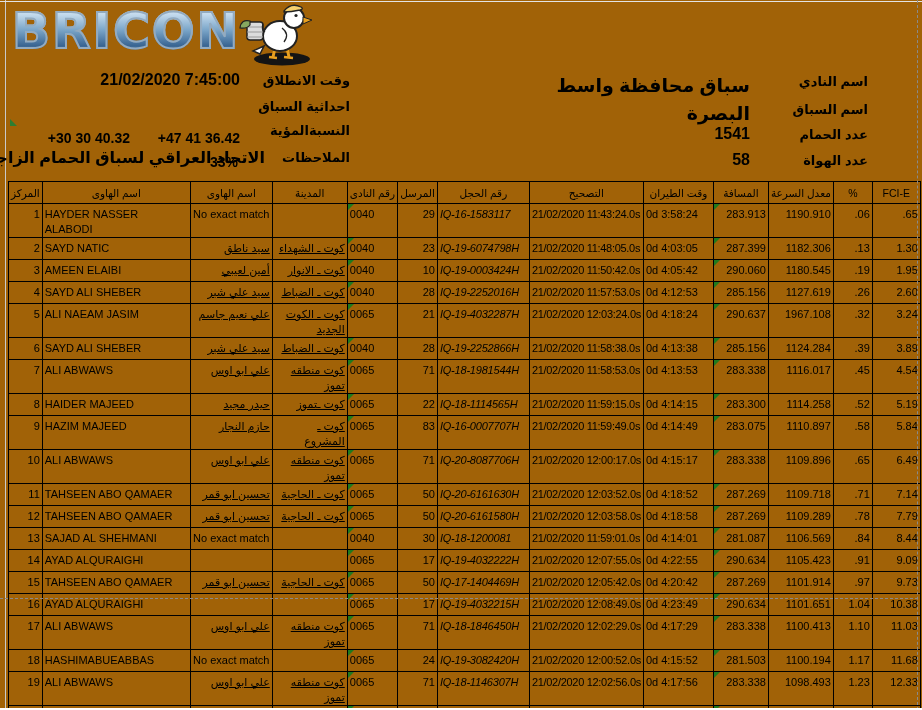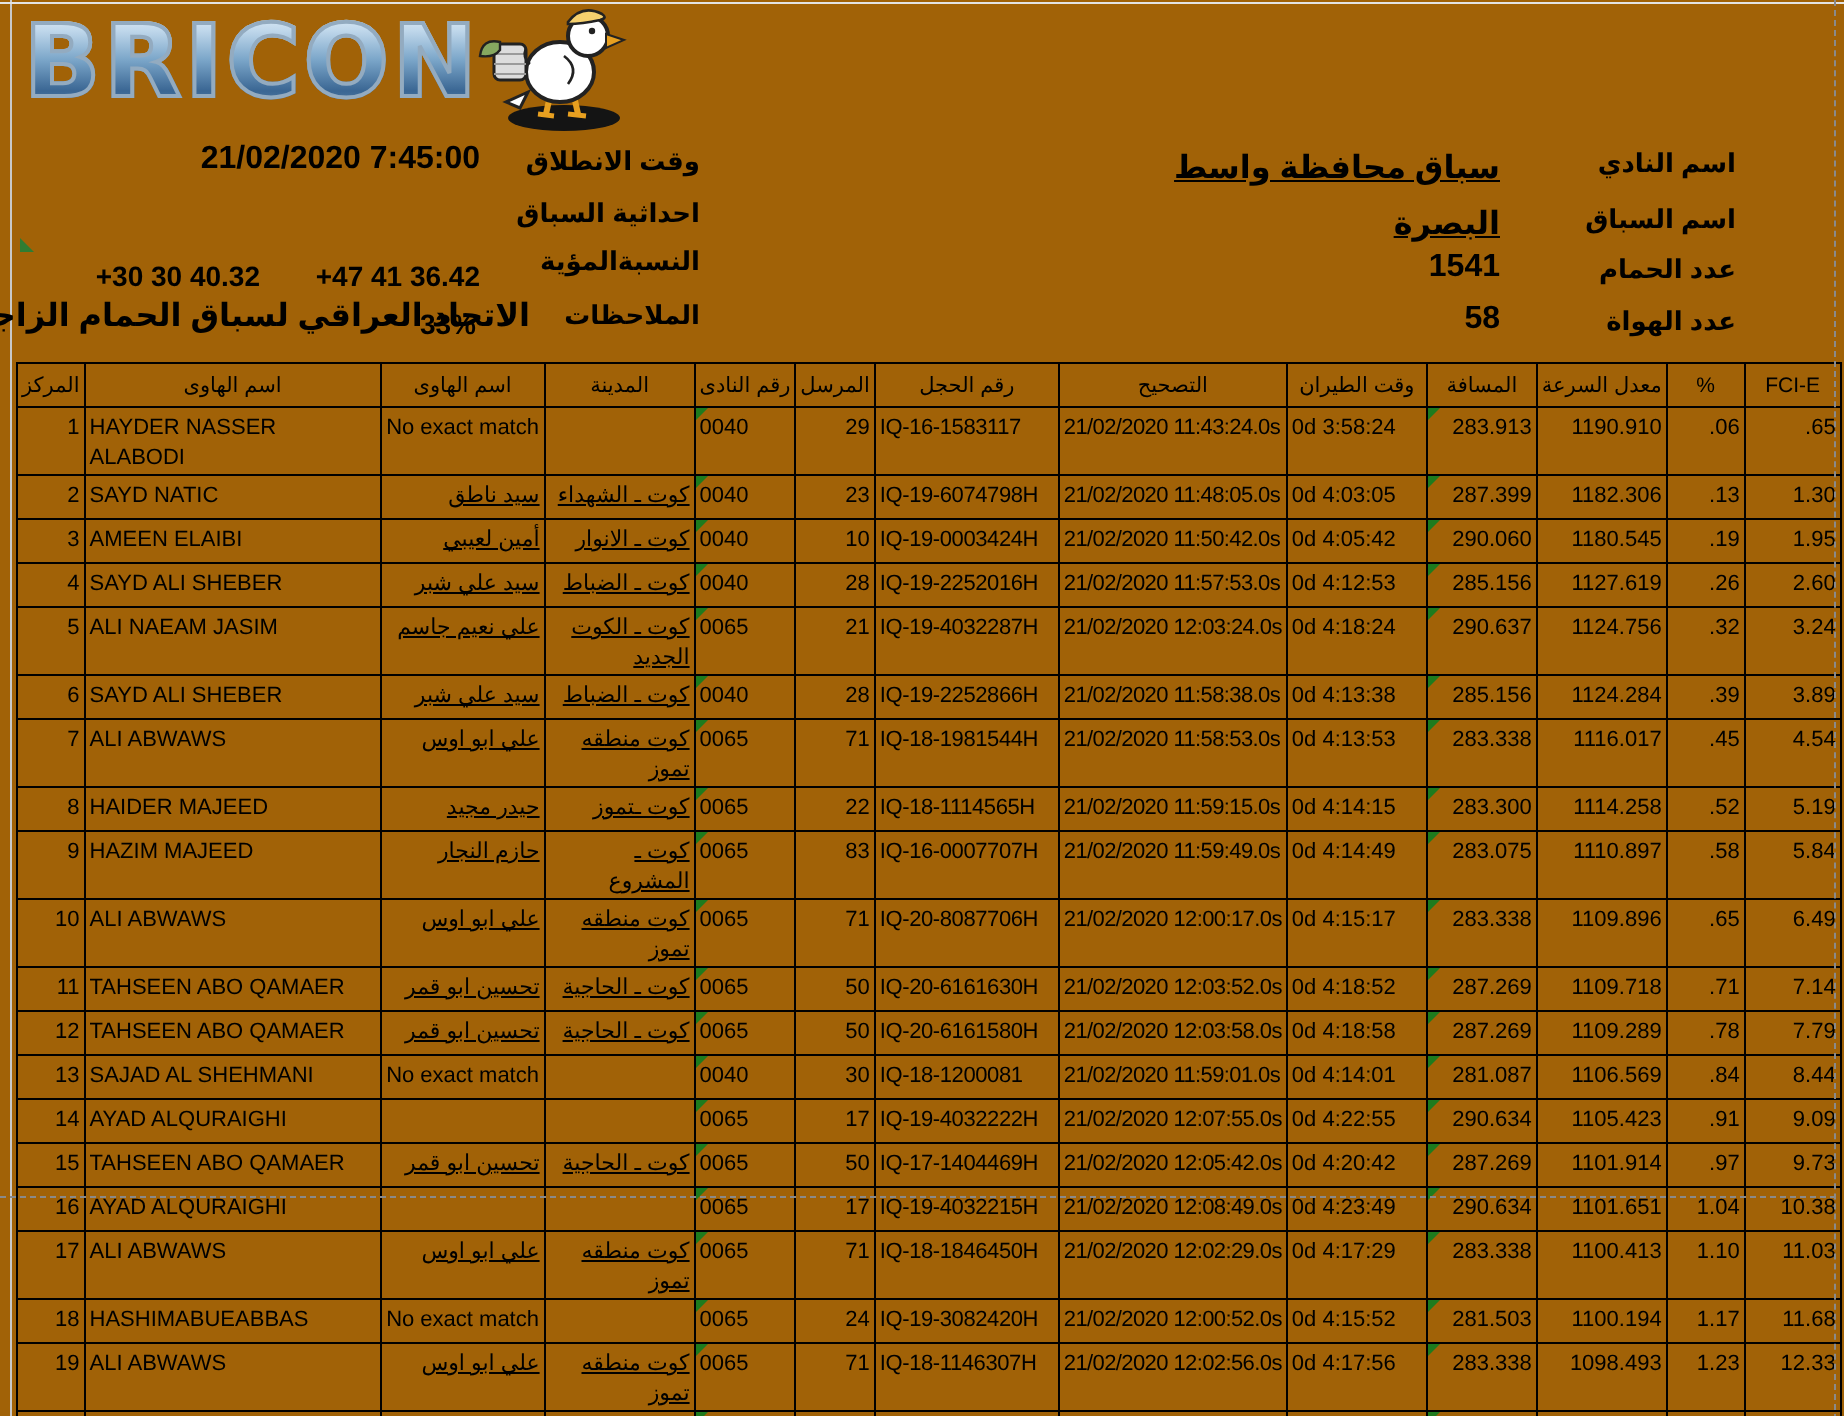--- a/index.html
+++ b/index.html
@@ -17,21 +17,21 @@
     background:linear-gradient(180deg,#eef6fc 0%,#c2d9ec 22%,#7ba6c9 48%,#3a6693 75%,#6d94b8 100%);
     -webkit-background-clip:text;background-clip:text;color:transparent;
     -webkit-text-stroke:2px #93abc0;
   }
   .bird{position:absolute;left:238px;top:2px;}
   
   .inf{position:absolute;white-space:nowrap;font-weight:bold;}
   .lbl{font-size:13px;}
   .val14{font-size:14px;margin-top:32px;}
   .val15{font-size:16px;}
-  .val13{font-size:16px;text-decoration:underline;}
+  .val13{font-size:19px;}
   
   .marker{position:absolute;left:10px;top:119px;width:0;height:0;
     border-left:7px solid #2e7d32;border-top:7px solid transparent;}
   
   .pb-v{position:absolute;left:917px;top:0;height:710px;width:0;border-left:1px dashed #8a8a8a;z-index:6;}
   .pb-h{position:absolute;left:0;top:598px;width:918px;height:0;border-top:1px dashed #8a8a8a;z-index:6;}
   
   table.results{
     position:absolute;left:8px;top:181px;border-collapse:collapse;table-layout:fixed;z-index:2;
   }
@@ -39,21 +39,21 @@
     border:1px solid #000;height:22px;box-sizing:border-box;overflow:hidden;
     font-size:11px;line-height:15px;padding:3px 2px 0 2px;vertical-align:top;
   }
   table.results th{
     font-size:10.5px;text-align:center;font-weight:normal;padding-top:4px;white-space:nowrap;
   }
   td.al{text-align:left;}
   td.ar{text-align:right;direction:rtl;text-decoration:underline;}
   td.num{text-align:right;padding-right:3px;}
   td.latin{text-align:center;direction:ltr;}
-  td.c-ring{font-size:10px;white-space:nowrap;letter-spacing:-0.2px;}
+  td.c-ring{font-size:10px;white-space:nowrap;letter-spacing:-0.2px;font-style:italic;}
   td.c-corr{font-size:9px;white-space:nowrap;letter-spacing:-0.3px;}
   td.c-flight{font-size:10px;white-space:nowrap;}
   td.green{position:relative;}
   td.green::before{
     content:"";position:absolute;left:0;top:0;width:0;height:0;
     border-top:6px solid #1e7b1e;border-right:6px solid transparent;
   }
 </style>
 </head>
 <body>
@@ -206,21 +206,21 @@
           <td class="num">5</td>
           <td class="al">ALI NAEAM JASIM</td>
           <td class="ar">علي نعيم جاسم</td>
           <td class="ar">كوت ـ الكوت الجديد</td>
           <td class="al green">0065</td>
           <td class="num">21</td>
           <td class="al c-ring">IQ-19-4032287H</td>
           <td class="al c-corr">21/02/2020 12:03:24.0s</td>
           <td class="al c-flight">0d 4:18:24</td>
           <td class="num green">290.637</td>
-          <td class="num">1124.756</td>
+          <td class="num">1967.108</td>
           <td class="num">.32</td>
           <td class="num">3.24</td>
         </tr>
         <tr>
           <td class="num">6</td>
           <td class="al">SAYD ALI SHEBER</td>
           <td class="ar">سيد علي شبر</td>
           <td class="ar">كوت ـ الضباط</td>
           <td class="al green">0040</td>
           <td class="num">28</td>

